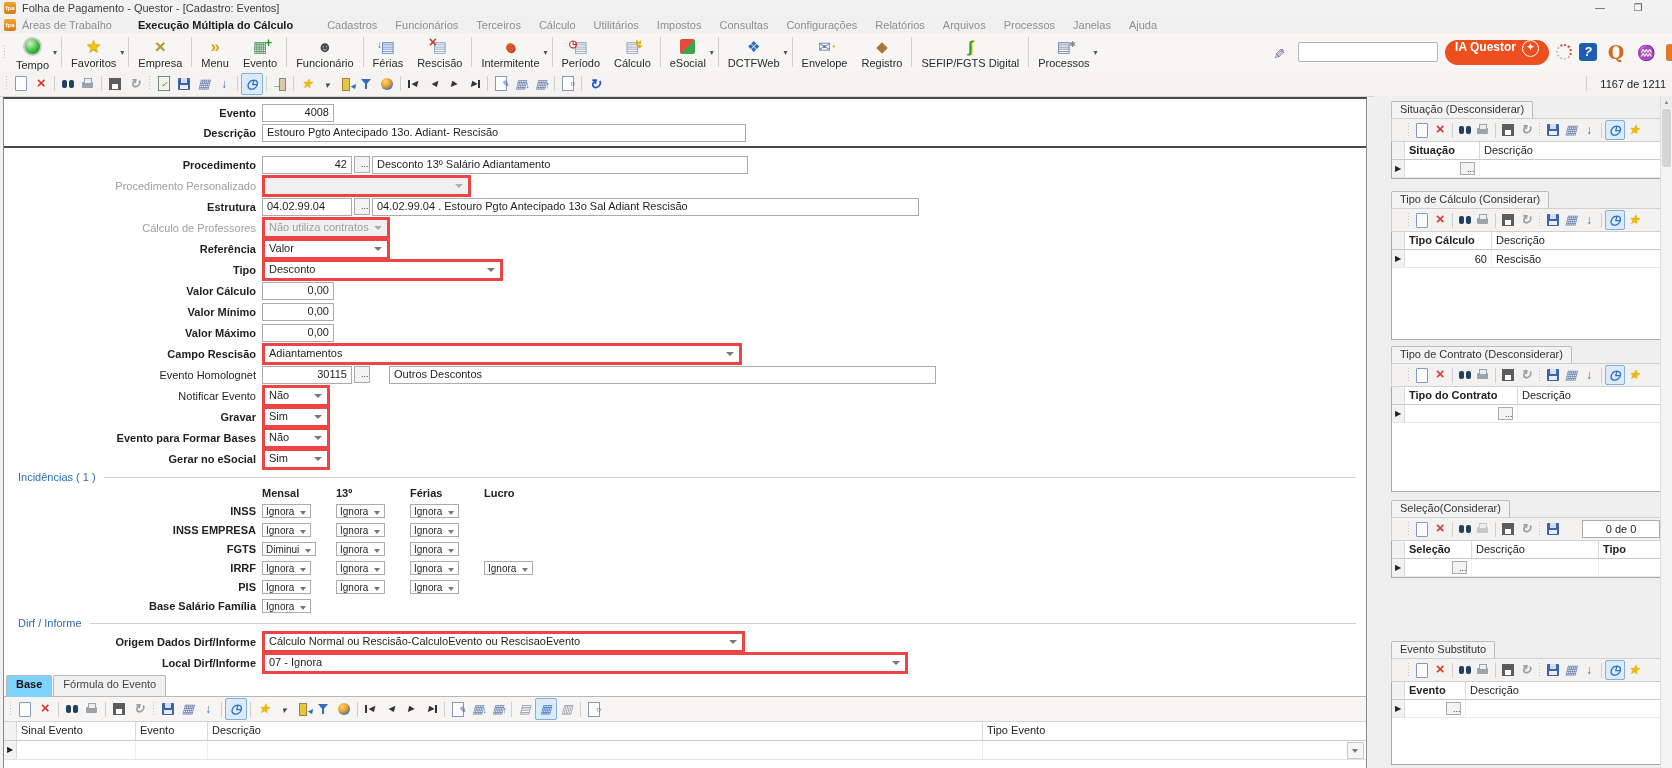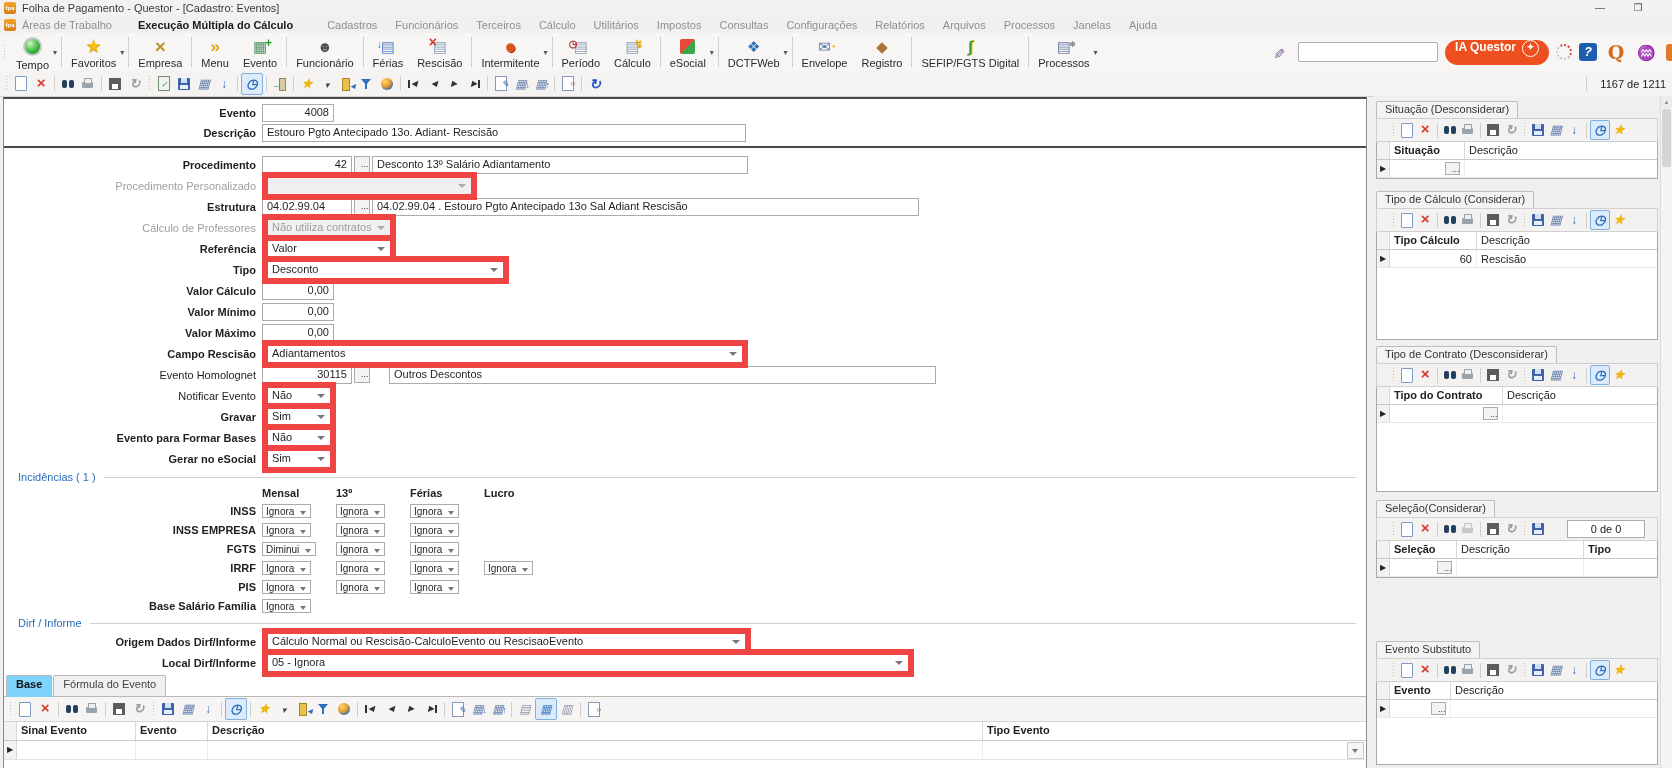--- a/index.html
+++ b/index.html
@@ -118,21 +118,21 @@
   
   #form-area{position:absolute;left:3px;top:97px;width:1362px;height:671px;background:#fff;
              border-left:1px solid #8a8a8a;border-right:1px solid #8a8a8a;border-top:2px solid #4a4a4a}
   .frow{display:flex;align-items:center;height:21px}
   .fg1 .frow{height:20px}
   .flabel{width:252px;text-align:right;padding-right:6px;font-weight:bold;color:#1f1f1f;white-space:nowrap;flex:none}
   .flabel.dis{color:#9e9e9e;font-weight:normal}
   .flabel.norm{font-weight:normal}
   .tin{height:15px;border:1px solid #ababab;background:#fff;padding:1px 4px 0 4px;color:#1f1f1f;white-space:nowrap;overflow:hidden}
   .num{text-align:right}
-  .combo{position:relative;height:15px;border:6px solid #ef4444;background:#fff;padding:1px 18px 0 4px;color:#1f1f1f;white-space:nowrap;overflow:hidden}
+  .combo{position:relative;height:15px;border:3px solid #ef4444;background:#fff;padding:1px 18px 0 4px;color:#1f1f1f;white-space:nowrap;overflow:hidden}
   .combo::after{content:"";position:absolute;right:5px;top:6px;border-left:4px solid transparent;border-right:4px solid transparent;border-top:4px solid #777}
   .combo.dis{background:#f0f0f0;color:#9e9e9e}
   .combo.dis::after{border-top-color:#adadad}
   .lookup{width:16px;height:17px;border:1px solid #ababab;background:#f3f3f3;margin-left:2px;text-align:center;font-size:9px;line-height:13px;color:#333;flex:none}
   .lookup::before{content:"..."}
   .fg1{padding:4px 0 3px 0;border-bottom:2px solid #4a4a4a}
   .fg2{padding-top:6px}
   .fshead{display:flex;align-items:center;height:16px;color:#2b6cb8;padding-left:14px}
   .fshead .line{flex:1;height:1px;background:#d0d0d0;margin:0 10px 0 8px}
   .irow{display:flex;align-items:center;height:19px}
@@ -141,30 +141,30 @@
   .islot{width:74px;flex:none}
   .ihead{width:74px;font-weight:bold;flex:none}
   .cbs{position:relative;width:39px;height:15px;border:1px solid #ababab;background:#fff;font-size:10px;padding:1px 16px 0 3px;color:#1f1f1f}
   .cbs::after{content:"";position:absolute;right:4px;top:6px;border-left:3.5px solid transparent;border-right:3.5px solid transparent;border-top:4px solid #777}
   
   .tabs{display:flex;align-items:flex-end;height:19px;margin-top:4px;border-bottom:1px solid #b8b8b8;padding-left:2px}
   .tab{height:18px;padding:2px 9px 0 9px;border:1px solid #b8b8b8;border-bottom:none;background:#f0f0f0;color:#444;margin-right:1px;border-radius:2px 2px 0 0}
   .tab.active{background:#7dd3fc;height:19px;margin-bottom:-1px;color:#111}
   #gridbar{height:24px;background:#f6f5f4;border-bottom:1px solid #d6d4d2;display:flex;align-items:center;padding-left:2px}
   .bgrid .ghead{display:flex;height:18px;border-bottom:1px solid #c9c9c9;background:#fff}
-  .gc{border-right:1px solid #d9d9d9;padding:2px 4px 0 4px;font-weight:bold;white-space:nowrap;overflow:hidden}
+  .gc{border-right:1px solid #d9d9d9;padding:2px 4px 0 4px;font-weight:normal;white-space:nowrap;overflow:hidden}
   .bgrid .grow{display:flex;height:18px;border-bottom:1px solid #e4e4e4;position:relative}
   .gmark{width:12px;flex:none;background:#f2f2f2;border-right:1px solid #d9d9d9;text-align:center}
   .gmark.sel::before{content:"▶";font-size:8px;color:#222;line-height:17px}
   .gcell{border-right:1px solid #eee;padding:2px 4px 0 4px}
   .rowchev{position:absolute;right:2px;top:1px;width:15px;height:15px;border:1px solid #c9c9c9;background:#f6f6f6}
   .rowchev::after{content:"";position:absolute;left:4px;top:6px;border-left:3.5px solid transparent;border-right:3.5px solid transparent;border-top:4px solid #777}
   
   #sidecol{position:absolute;left:1374px;top:96px;width:286px;bottom:0;background:#efefef}
-  .panel{position:absolute;left:2px;width:282px}
+  .panel{position:absolute;left:17px;width:282px}
   .ptab{display:inline-block;height:15px;padding:1px 8px 0 8px;background:#f3f3f3;border:1px solid #bdbdbd;border-bottom:none;border-radius:2px 2px 0 0;color:#333;white-space:nowrap}
   .ptb{height:22px;background:#f3f2f1;border:1px solid #d2d0ce;display:flex;align-items:center;padding:0 12px}
   .ptb .tbtn{width:18px;height:18px}
   .pgrid{background:#fff;border:1px solid #a9a9a9;border-top:none}
   .pghead{display:flex;height:17px;border-bottom:1px solid #c9c9c9}
   .pgc{border-right:1px solid #d9d9d9;padding:2px 4px 0 4px;white-space:nowrap;overflow:hidden}
   .pgrow{display:flex;height:17px;border-bottom:1px solid #e8e8e8;align-items:center}
   .pgcell{border-right:1px solid #f0f0f0;padding:0 4px;height:100%;display:flex;align-items:center;overflow:hidden}
   .pgcell .lookup{height:13px;width:15px;line-height:10px;margin-left:auto}
   .pcounter{margin-left:auto;width:76px;height:16px;border:1px solid #ababab;background:#fff;text-align:center;line-height:16px}
@@ -539,21 +539,21 @@
     <div class="fshead">
       <span>Dirf / Informe</span>
       <span class="line"></span>
     </div>
     <div class="frow">
       <span class="flabel">Origem Dados Dirf/Informe</span>
       <div class="combo" style="width:455px">Cálculo Normal ou Rescisão-CalculoEvento ou RescisaoEvento</div>
     </div>
     <div class="frow">
       <span class="flabel">Local Dirf/Informe</span>
-      <div class="combo" style="width:618px">05 - Ignora</div>
+      <div class="combo" style="width:618px">07 - Ignora</div>
     </div>
 
     <div class="tabs">
       <span class="tab active b">Base</span>
       <span class="tab">Fórmula do Evento</span>
     </div>
     <div id="gridbar" class="tb">
       <span class="grip"></span>
       <span class="tbtn">
           <i class="ic ic-new"></i>

